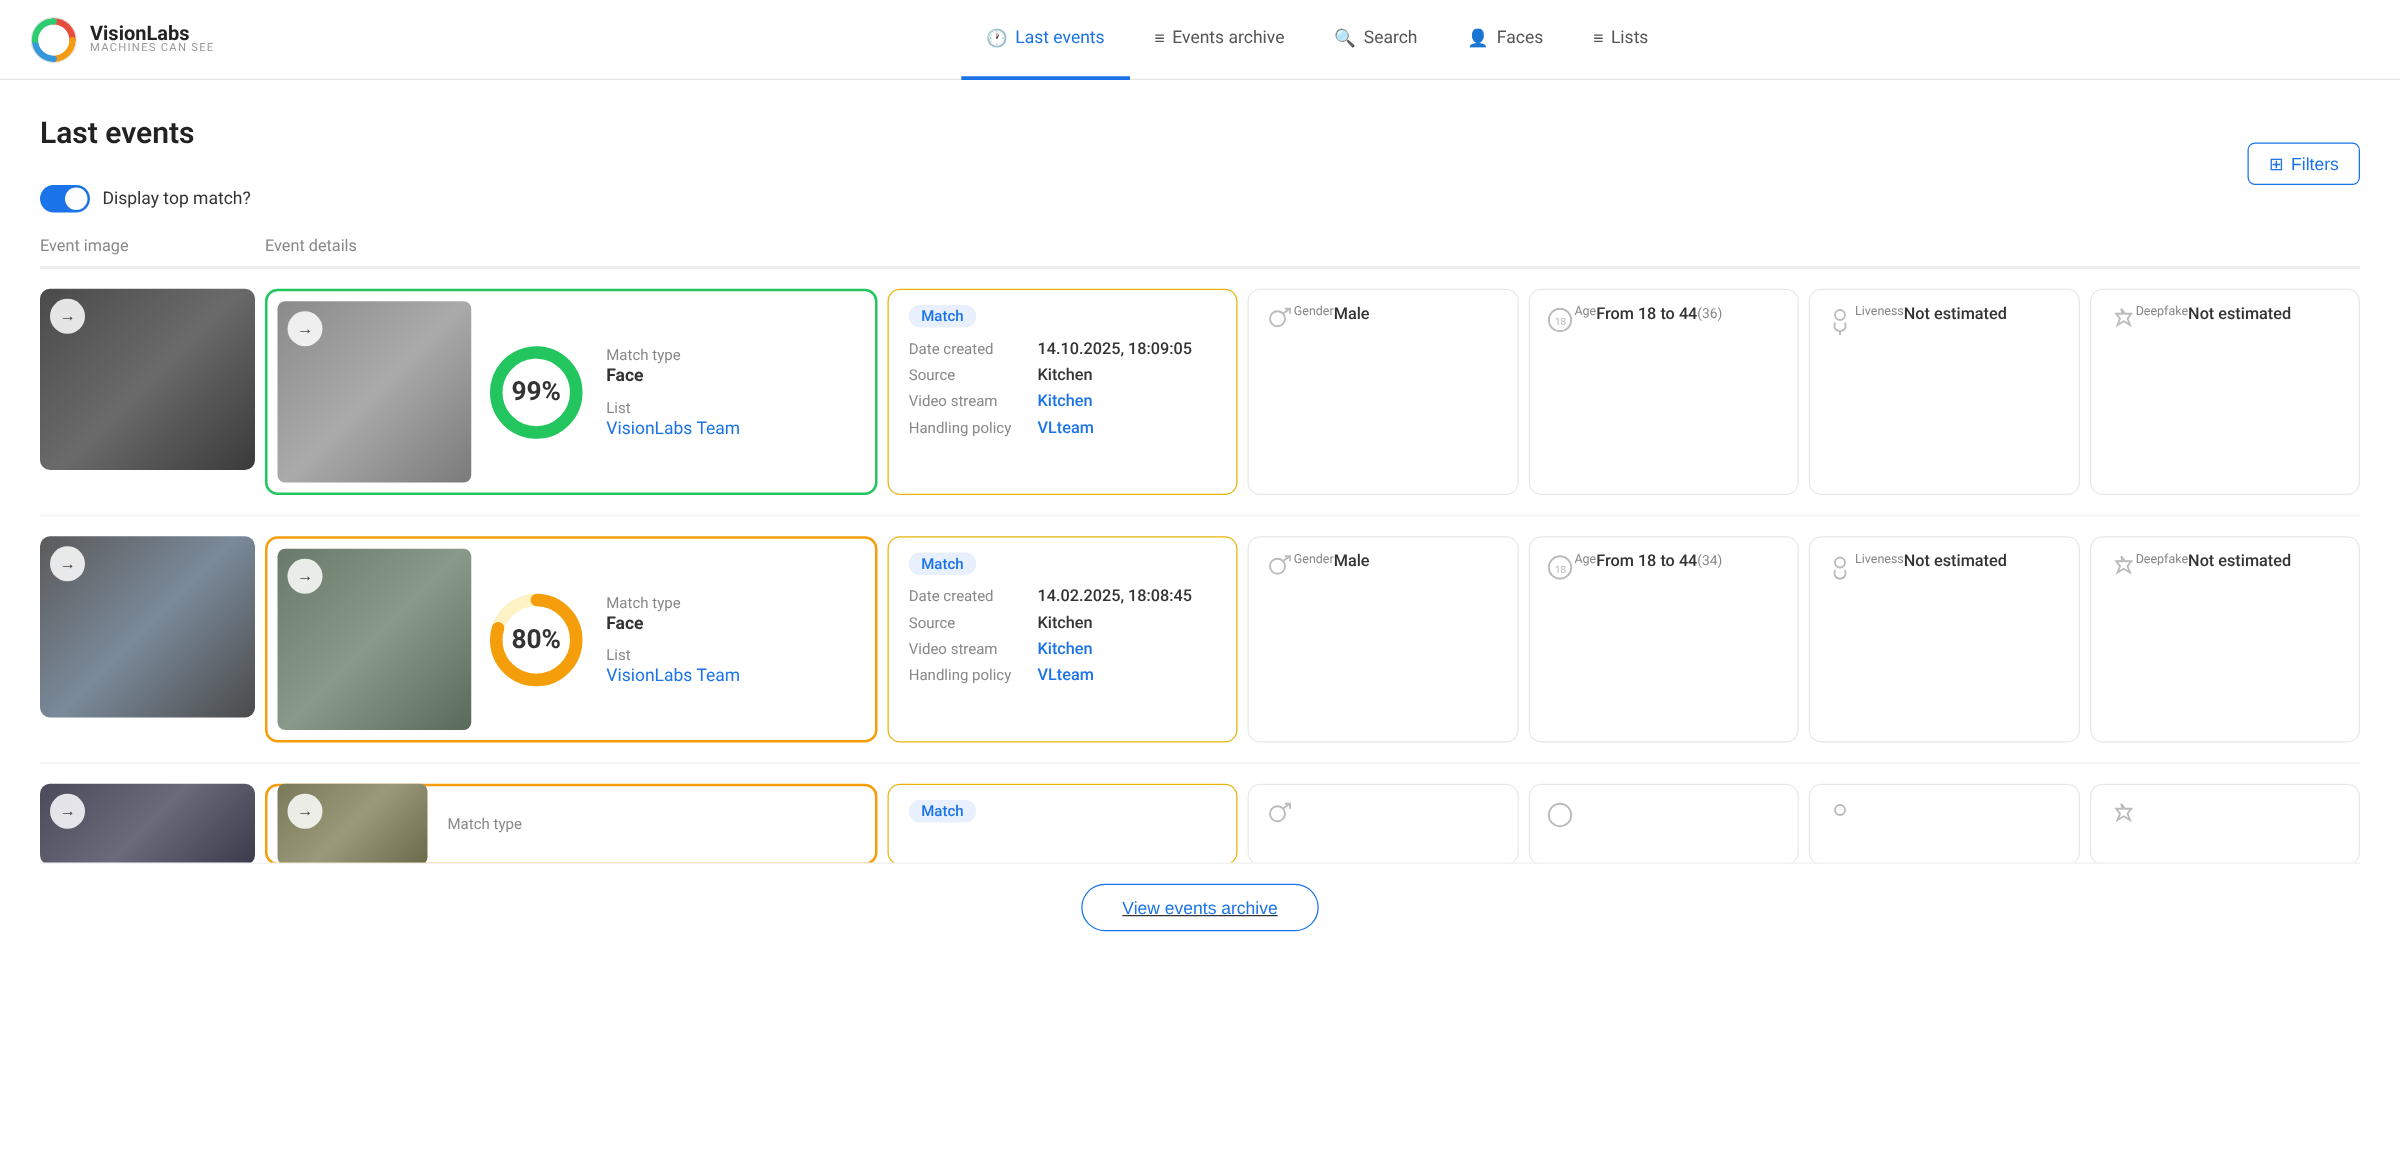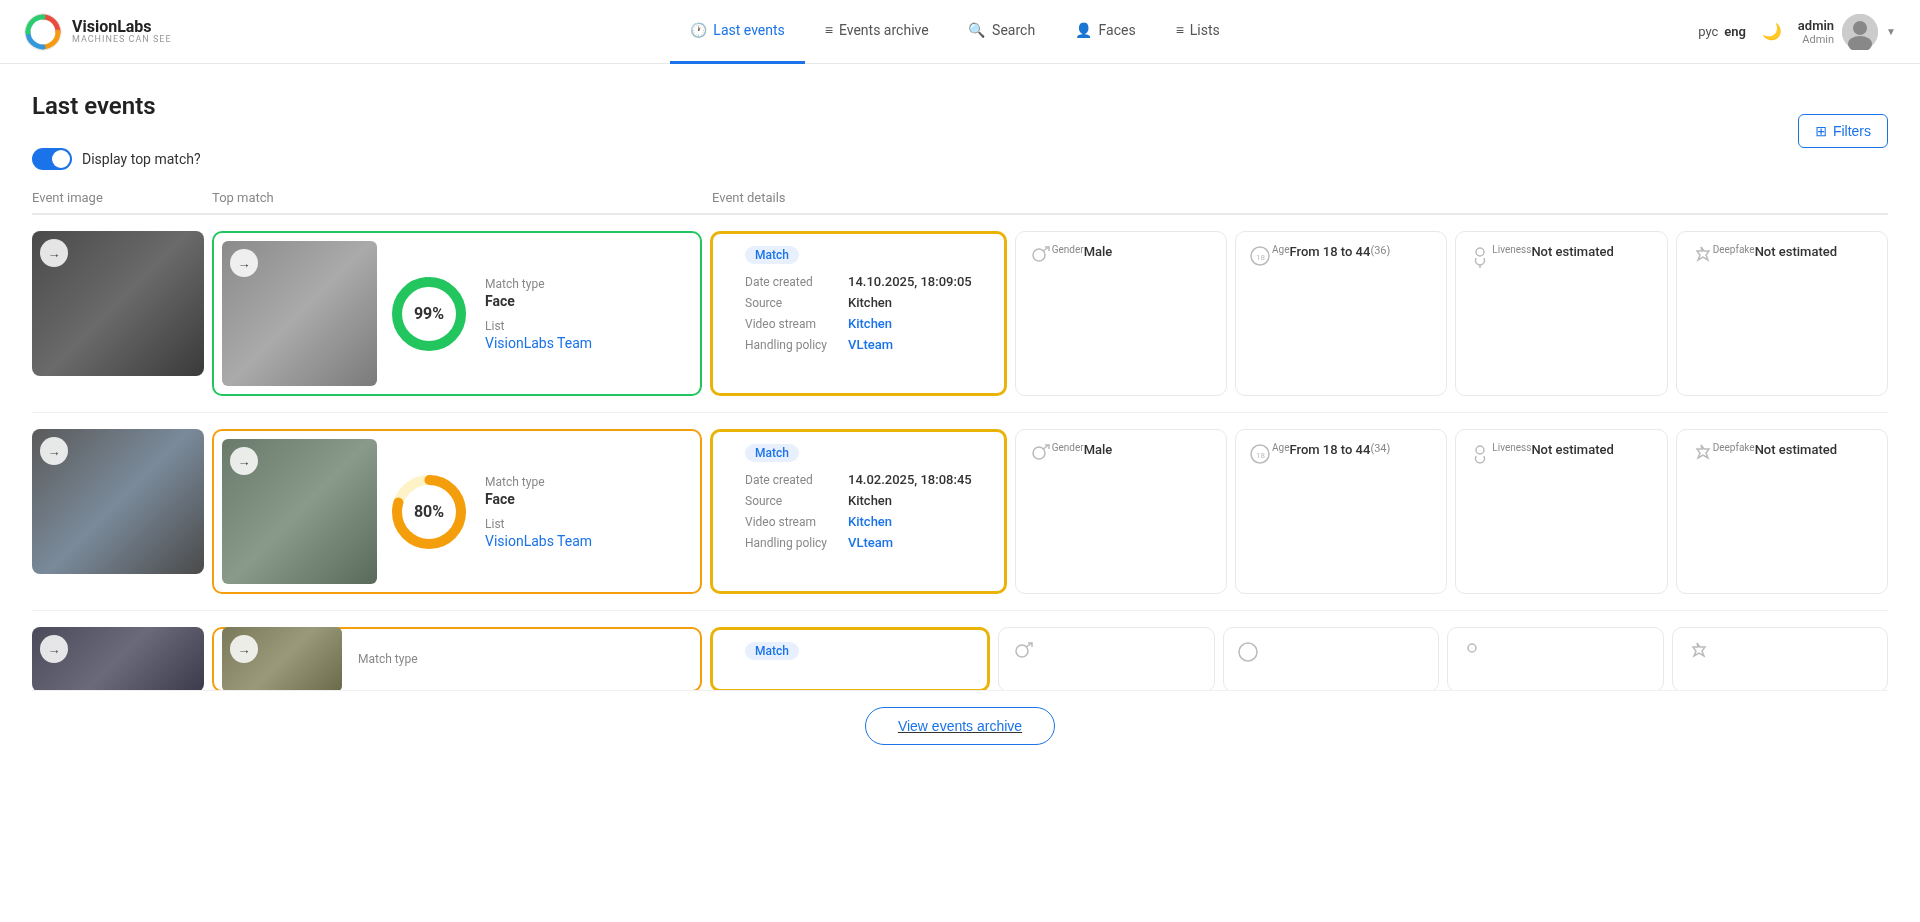--- a/index.html
+++ b/index.html
@@ -98,32 +98,32 @@
     }
     .top-match-wrap.orange-border { border-color: #f59e0b; }
     .match-face-placeholder { width: 155px; height: 145px; background: #bbb; border-radius: 6px; flex-shrink: 0; position: relative; }
 
     
     .donut {
       position: relative; width: 80px; height: 80px;
       display: flex; align-items: center; justify-content: center; flex-shrink: 0;
     }
     .donut svg { position: absolute; top: 0; left: 0; }
-    .donut-label { font-size: 16px; font-weight: 700; color: #333; z-index: 1; }
+    .donut-label { font-size: 21px; font-weight: 700; color: #333; z-index: 1; }
 
     .match-info { flex: 1; padding: 8px 4px; }
     .match-info .info-label { font-size: 12px; color: #888; margin-bottom: 2px; }
     .match-info .info-value { font-size: 14px; color: #333; font-weight: 700; margin-bottom: 10px; }
     .match-info .info-link { font-size: 14px; color: #1a73e8; cursor: pointer; }
 
     
     .event-details-block {
       min-width: 280px; max-width: 300px;
-      border: 3px solid #eab308; border-radius: 10px;
-      padding: 12px 32px; background: #fff;
+      border: 1px solid #eab308; border-radius: 10px;
+      padding: 12px 16px; background: #fff;
     }
     .match-badge {
       display: inline-flex; align-items: center;
       background: #e8f0fe; color: #1a73e8;
       border-radius: 12px; padding: 2px 10px; font-size: 12px;
       font-weight: 500; margin-bottom: 10px;
     }
     .detail-row { display: flex; align-items: baseline; margin-bottom: 6px; gap: 8px; }
     .detail-key { font-size: 12px; color: #888; min-width: 95px; flex-shrink: 0; }
     .detail-val { font-size: 13px; color: #333; font-weight: 500; }
@@ -194,62 +194,40 @@
     <a class="nav-item">
       <span class="nav-icon">👤</span>
       <span>Faces</span>
     </a>
     <a class="nav-item">
       <span class="nav-icon">≡</span>
       <span>Lists</span>
     </a>
   </nav>
 
-  <div class="header-right">
-    <div class="lang-switcher">
-      <span>рус</span>
-      <span class="active">eng</span>
-    </div>
-    <span class="theme-icon">🌙</span>
-    <div class="user-info">
-      <div class="user-name">
-        <div class="name">admin</div>
-        <div class="role">Admin</div>
-      </div>
-      <div class="avatar">
-        <svg width="36" height="36" viewBox="0 0 36 36">
-            <circle cx="18" cy="18" r="18" fill="#ccc"></circle>
-            <circle cx="18" cy="14" r="7" fill="#888"></circle>
-            <ellipse cx="18" cy="30" rx="12" ry="8" fill="#888"></ellipse>
-          </svg>
-      </div>
-      <span class="chevron">▼</span>
-    </div>
-  </div>
 </header>
 
 <div class="main">
 
   <div class="toolbar">
     <div style="display:flex; flex-direction:column; gap:12px;">
       <h1 class="page-title">Last events</h1>
       <div class="toggle-wrap">
         <div class="toggle"></div>
         <span class="toggle-label">Display top match?</span>
       </div>
     </div>
     <button class="filters-btn">
       <span>⊞</span>
       <span>Filters</span>
     </button>
   </div>
 
   <div class="table-headers">
     <div class="col-event-image th">Event image</div>
-    <div class="col-top-match th">Top match</div>
     <div class="col-event-details th">Event details</div>
   </div>
 
   <div class="divider"></div>
 
   <div class="event-row">
 
     <div class="event-img-placeholder img-person-1" style="width:172px;height:145px;border-radius:8px;flex-shrink:0;position:relative;">
       <div class="go-icon">→</div>
     </div>

